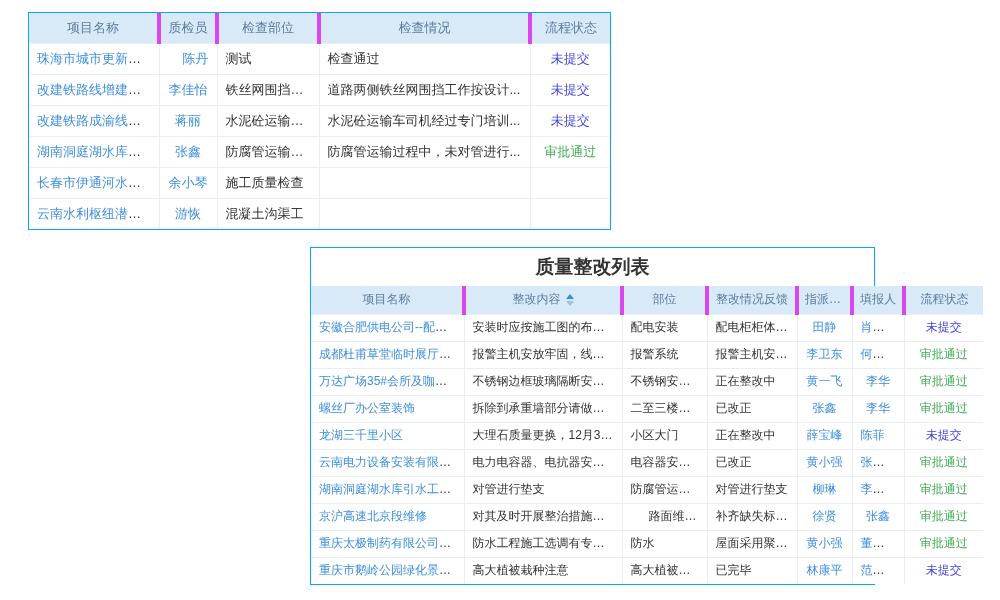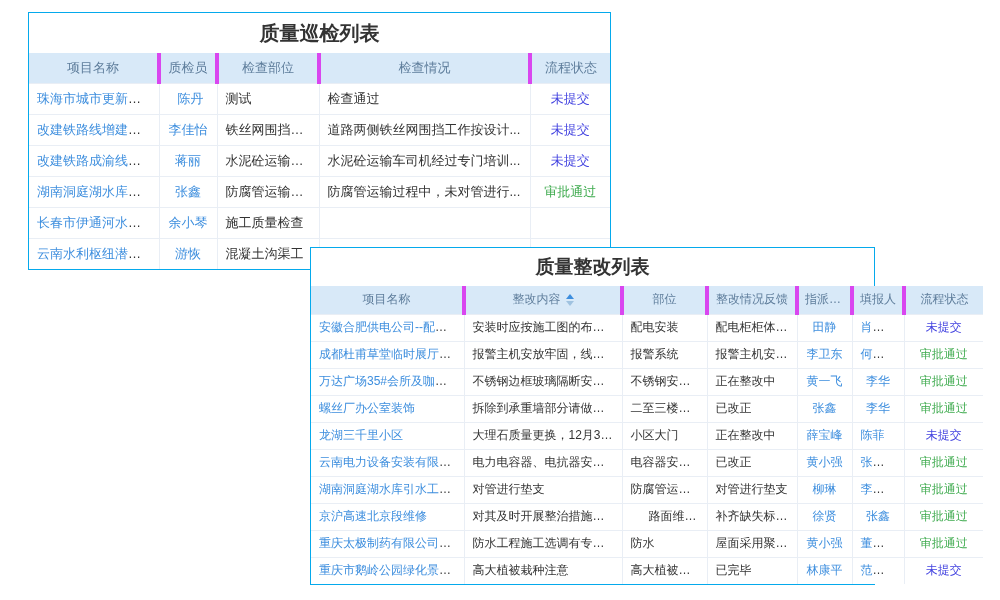--- a/index.html
+++ b/index.html
@@ -37,42 +37,41 @@
   #panel-rectify td{height:27px;font-size:12px;}
   .link{color:var(--link-color);cursor:pointer;}
   .sort-icon{display:inline-flex;flex-direction:column;margin-left:5px;vertical-align:middle;gap:2px;cursor:pointer;}
   .caret-up{width:0;height:0;border-left:4px solid transparent;border-right:4px solid transparent;border-bottom:5px solid var(--link-color);}
   .caret-down{width:0;height:0;border-left:4px solid transparent;border-right:4px solid transparent;border-top:5px solid #9fc2e0;}
 </style>
 </head>
 <body>
 
 <div class="panel" id="panel-inspection">
-  <div class="panel-title">质量巡检列表</div>
   <table id="tbl-inspection">
     <colgroup>
         <col style="width: 130px;">
         <col style="width: 58px;">
         <col style="width: 102px;">
         <col style="width: 211px;">
         <col style="width: 80px;">
       </colgroup>
     <thead>
         <tr>
           <th><span>项目名称</span></th>
           <th><span>质检员</span></th>
           <th><span>检查部位</span></th>
           <th><span>检查情况</span></th>
           <th><span>流程状态</span></th>
         </tr>
       </thead>
     <tbody>
         <tr>
           <td style="text-align: left;"><span class="link">珠海市城市更新项目紫...</span></td>
-          <td style="text-align: left; padding-left: 18px;"><span class="link">陈丹</span></td>
+          <td style="text-align: right; padding-left: 18px;"><span class="link">陈丹</span></td>
           <td style="text-align: left;"><span>测试</span></td>
           <td style="text-align: left;"><span>检查通过</span></td>
           <td style="text-align: center;"><span style="color: rgb(68, 68, 224);">未提交</span></td>
         </tr>
         <tr>
           <td style="text-align: left;"><span class="link">改建铁路线增建第二线...</span></td>
           <td style="text-align: center;"><span class="link">李佳怡</span></td>
           <td style="text-align: left;"><span>铁丝网围挡工作检查</span></td>
           <td style="text-align: left;"><span>道路两侧铁丝网围挡工作按设计...</span></td>
           <td style="text-align: center;"><span style="color: rgb(68, 68, 224);">未提交</span></td>

